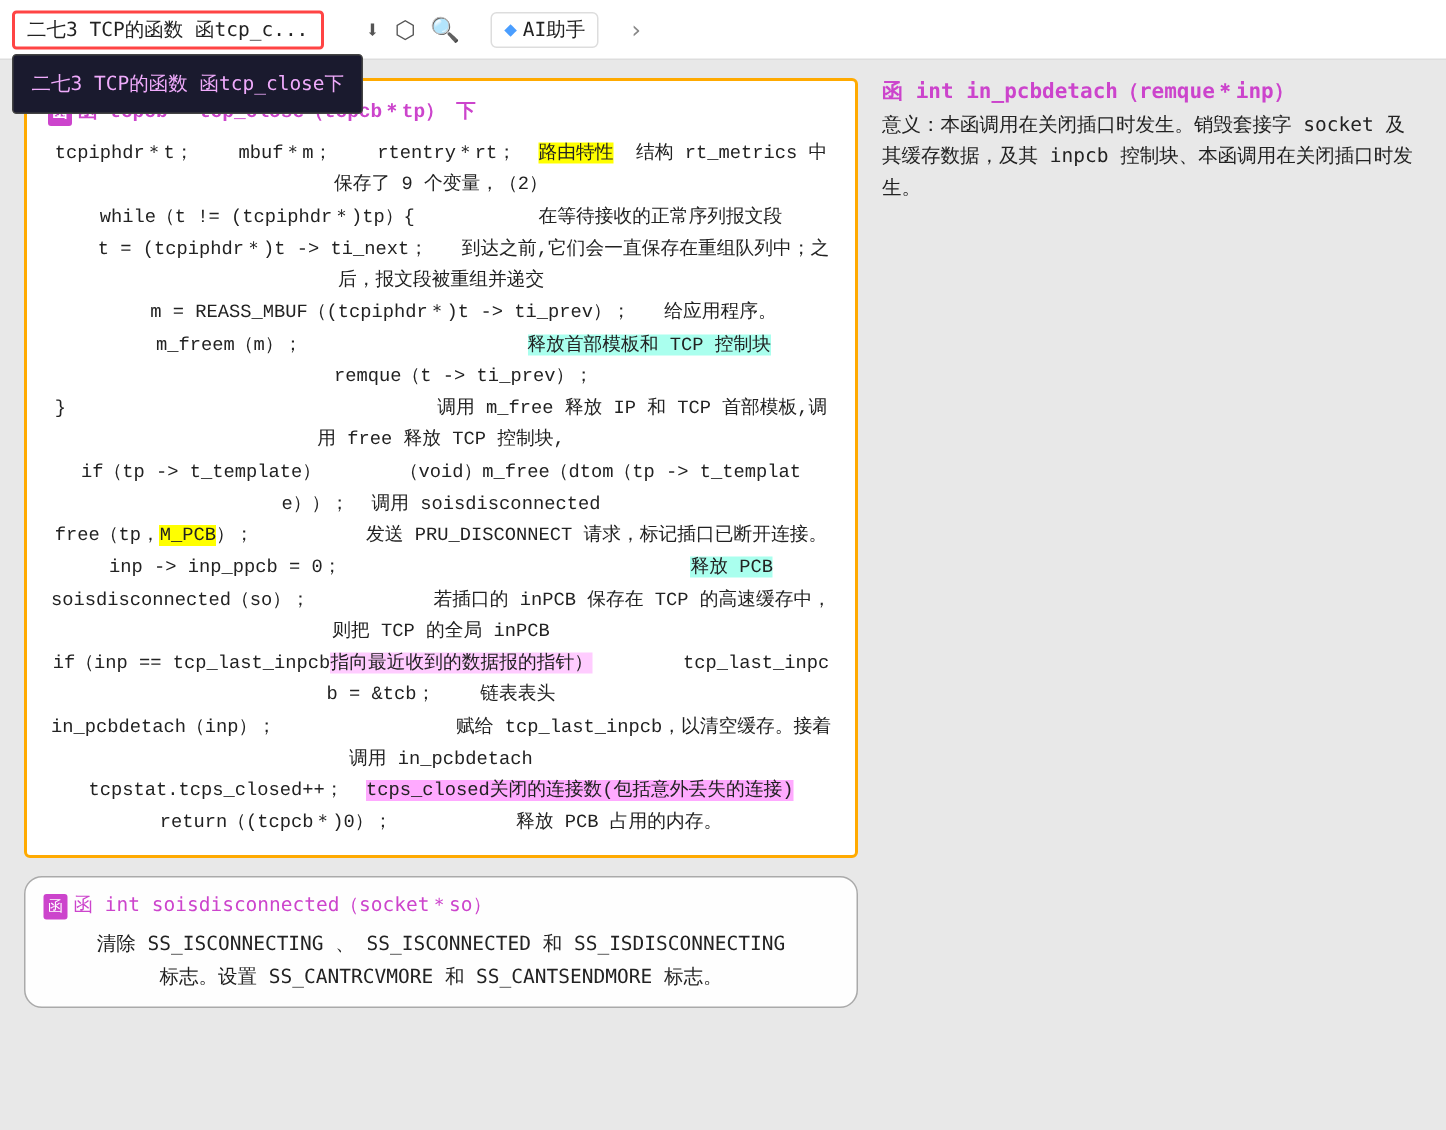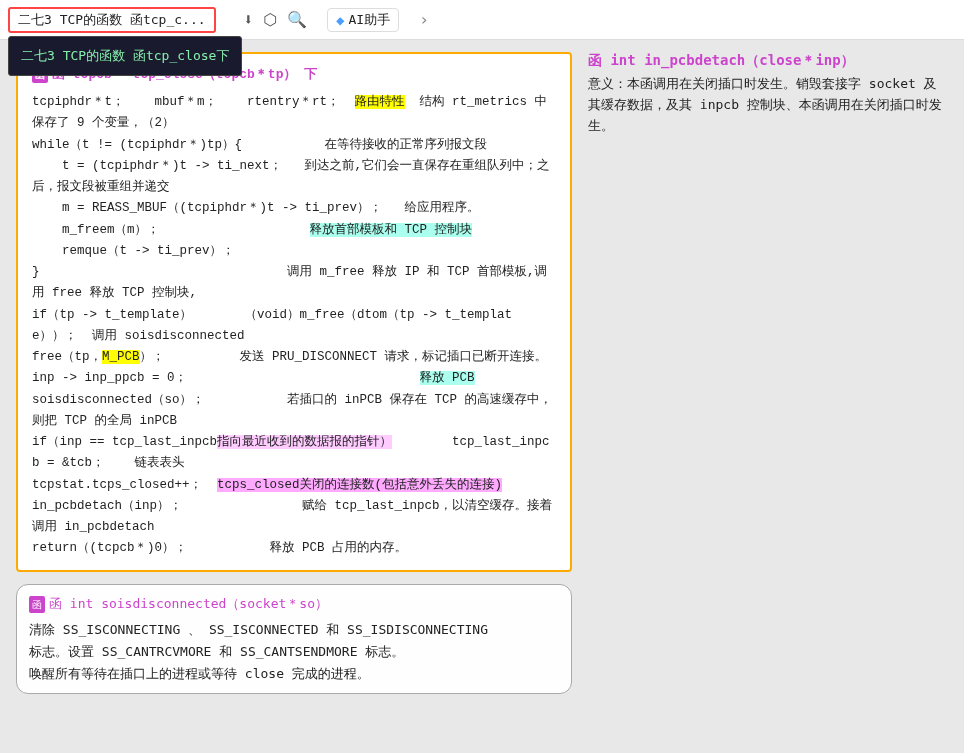--- a/index.html
+++ b/index.html
@@ -80,21 +80,21 @@
       left: 8px;
       background: #1a1a2e;
       border: 1px solid #444;
       border-radius: 3px;
       padding: 4px 0;
       z-index: 100;
       min-width: 200px;
     }
     .dropdown-item {
       padding: 6px 12px;
-      color: #86efac;
+      color: #f0abfc;
       font-size: 13px;
       cursor: pointer;
     }
 
     
     .main {
       padding: 12px 16px;
       background: #e8e8e8;
       min-height: 713px;
     }
@@ -153,20 +153,21 @@
     
     .hl-yellow { background: #ffff00; }
     .hl-pink { background: #ffaaff; }
     .hl-cyan { background: #aaffee; }
     .hl-light-pink { background: #ffccff; }
 
     .code-line {
       display: block;
       white-space: pre-wrap;
       word-break: break-all;
+      text-align: center;
     }
 
     .icon-func {
       display: inline-block;
       background: #cc44cc;
       color: #fff;
       font-size: 10px;
       padding: 0 3px;
       border-radius: 2px;
       margin-right: 4px;
@@ -238,41 +239,40 @@
         <span class="code-line">if（tp -&gt; t_template）       （void）m_free（dtom（tp -&gt; t_template））；  调用 soisdisconnected</span>
 
         <span class="code-line">free（tp，<span class="hl-yellow">M_PCB</span>）；          发送 PRU_DISCONNECT 请求，标记插口已断开连接。</span>
 
         <span class="code-line">inp -&gt; inp_ppcb = 0；                               <span class="hl-cyan">释放 PCB</span></span>
 
         <span class="code-line">soisdisconnected（so）；           若插口的 inPCB 保存在 TCP 的高速缓存中，则把 TCP 的全局 inPCB</span>
 
         <span class="code-line">if（inp == tcp_last_inpcb<span class="hl-light-pink">指向最近收到的数据报的指针）</span>        tcp_last_inpcb = &amp;tcb；    链表表头</span>
 
+        <span class="code-line">in_pcbdetach（inp）；                赋给 tcp_last_inpcb，以清空缓存。接着调用 in_pcbdetach</span>
+
         <span class="code-line">tcpstat.tcps_closed++；  <span class="hl-pink">tcps_closed关闭的连接数(包括意外丢失的连接)</span></span>
-
-        <span class="code-line">in_pcbdetach（inp）；                赋给 tcp_last_inpcb，以清空缓存。接着调用 in_pcbdetach</span>
 
         <span class="code-line">return（(tcpcb＊)0）；           释放 PCB 占用的内存。</span>
       </div>
 
       <div class="info-block">
         <div class="info-block-header">
           <span class="icon-func">函</span><span>函   int  soisdisconnected（socket＊so）</span>
         </div>
         <div class="code-line">清除 SS_ISCONNECTING 、 SS_ISCONNECTED 和 SS_ISDISCONNECTING</div>
         <div class="code-line">标志。设置 SS_CANTRCVMORE 和 SS_CANTSENDMORE 标志。</div>
-        <div class="code-line">唤醒所有等待在插口上的进程或等待 close 完成的进程。</div>
       </div>
 
       <div class="formula-container">
         
       </div>
 
     </div>
 
     <div class="page-right">
-      <div class="header-func">函  int  in_pcbdetach（close＊inp）</div>
+      <div class="header-func">函  int  in_pcbdetach（remque＊inp）</div>
       <div class="header-desc">意义：本函调用在关闭插口时发生。销毁套接字 socket 及其缓存数据，及其 inpcb 控制块、本函调用在关闭插口时发生。</div>
     </div>
   </div>
 
 </div>
 
 </body></html>

